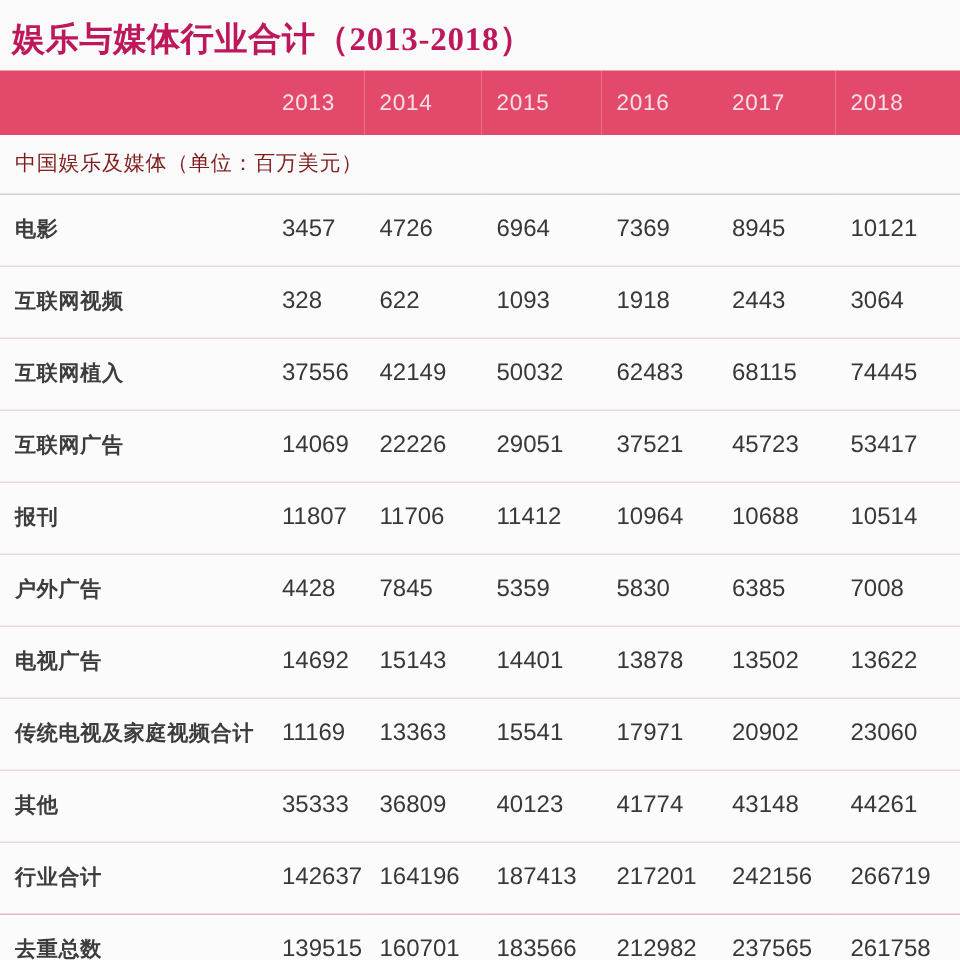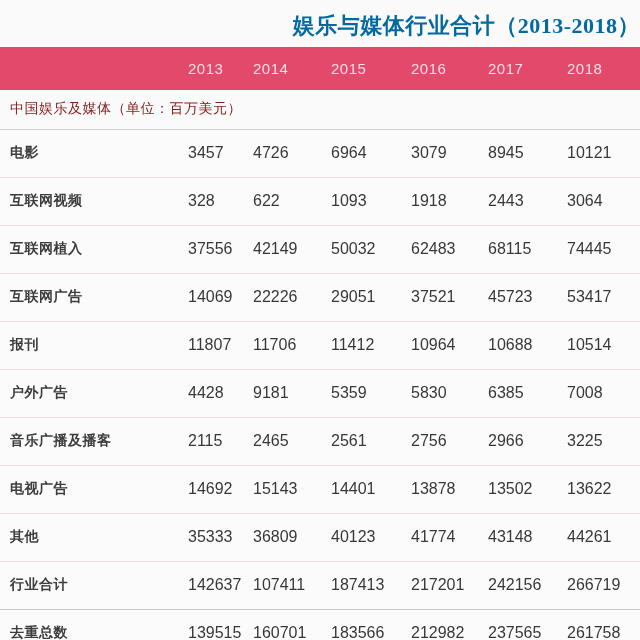--- a/index.html
+++ b/index.html
@@ -13,23 +13,22 @@
   .page { width: 640px; height: 640px; }
 
   .title {
     height: 47px;
     box-sizing: border-box;
     padding: 11px 0 0 8px;
     font-family: "Liberation Serif", "DejaVu Serif", serif;
     font-weight: bold;
     font-size: 22px;
     letter-spacing: 0.5px;
-    color: #0369a1;
-    white-space: nowrap;
-    text-align: right;
+    color: #be185d;
+    white-space: nowrap;
   }
 
   table.grid {
     width: 640px;
     border-collapse: collapse;
     table-layout: fixed;
   }
   col.c-label { width: 178px; }
   col.c-y1 { width: 65px; }
   col.c-y2 { width: 78px; }
@@ -107,21 +106,21 @@
       <tr class="note-row">
         <td colspan="7">中国娱乐及媒体（单位：百万美元）</td>
       </tr>
     </thead>
     <tbody>
         <tr class="data-row">
           <td class="label-cell">电影</td>
           <td class="num-cell">3457</td>
           <td class="num-cell">4726</td>
           <td class="num-cell">6964</td>
-          <td class="num-cell">3079</td>
+          <td class="num-cell">7369</td>
           <td class="num-cell">8945</td>
           <td class="num-cell">10121</td>
         </tr>
         <tr class="data-row">
           <td class="label-cell">互联网视频</td>
           <td class="num-cell">328</td>
           <td class="num-cell">622</td>
           <td class="num-cell">1093</td>
           <td class="num-cell">1918</td>
           <td class="num-cell">2443</td>
@@ -150,57 +149,57 @@
           <td class="num-cell">11807</td>
           <td class="num-cell">11706</td>
           <td class="num-cell">11412</td>
           <td class="num-cell">10964</td>
           <td class="num-cell">10688</td>
           <td class="num-cell">10514</td>
         </tr>
         <tr class="data-row">
           <td class="label-cell">户外广告</td>
           <td class="num-cell">4428</td>
-          <td class="num-cell">9181</td>
+          <td class="num-cell">7845</td>
           <td class="num-cell">5359</td>
           <td class="num-cell">5830</td>
           <td class="num-cell">6385</td>
           <td class="num-cell">7008</td>
-        </tr>
-        <tr class="data-row">
-          <td class="label-cell">音乐广播及播客</td>
-          <td class="num-cell">2115</td>
-          <td class="num-cell">2465</td>
-          <td class="num-cell">2561</td>
-          <td class="num-cell">2756</td>
-          <td class="num-cell">2966</td>
-          <td class="num-cell">3225</td>
         </tr>
         <tr class="data-row">
           <td class="label-cell">电视广告</td>
           <td class="num-cell">14692</td>
           <td class="num-cell">15143</td>
           <td class="num-cell">14401</td>
           <td class="num-cell">13878</td>
           <td class="num-cell">13502</td>
           <td class="num-cell">13622</td>
         </tr>
         <tr class="data-row">
+          <td class="label-cell">传统电视及家庭视频合计</td>
+          <td class="num-cell">11169</td>
+          <td class="num-cell">13363</td>
+          <td class="num-cell">15541</td>
+          <td class="num-cell">17971</td>
+          <td class="num-cell">20902</td>
+          <td class="num-cell">23060</td>
+        </tr>
+        <tr class="data-row">
           <td class="label-cell">其他</td>
           <td class="num-cell">35333</td>
           <td class="num-cell">36809</td>
           <td class="num-cell">40123</td>
           <td class="num-cell">41774</td>
           <td class="num-cell">43148</td>
           <td class="num-cell">44261</td>
         </tr>
         <tr class="data-row pre-total">
           <td class="label-cell">行业合计</td>
           <td class="num-cell">142637</td>
-          <td class="num-cell">107411</td>
+          <td class="num-cell">164196</td>
           <td class="num-cell">187413</td>
           <td class="num-cell">217201</td>
           <td class="num-cell">242156</td>
           <td class="num-cell">266719</td>
         </tr>
         <tr class="data-row last">
           <td class="label-cell">去重总数</td>
           <td class="num-cell">139515</td>
           <td class="num-cell">160701</td>
           <td class="num-cell">183566</td>

